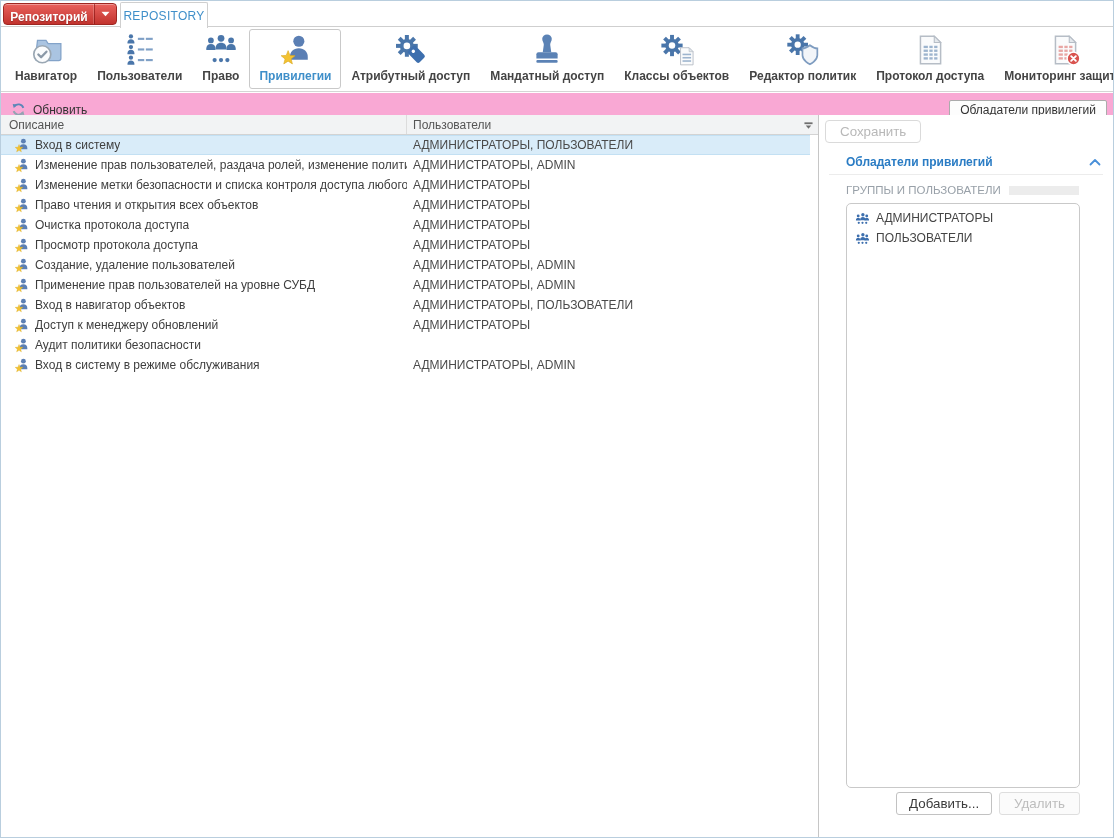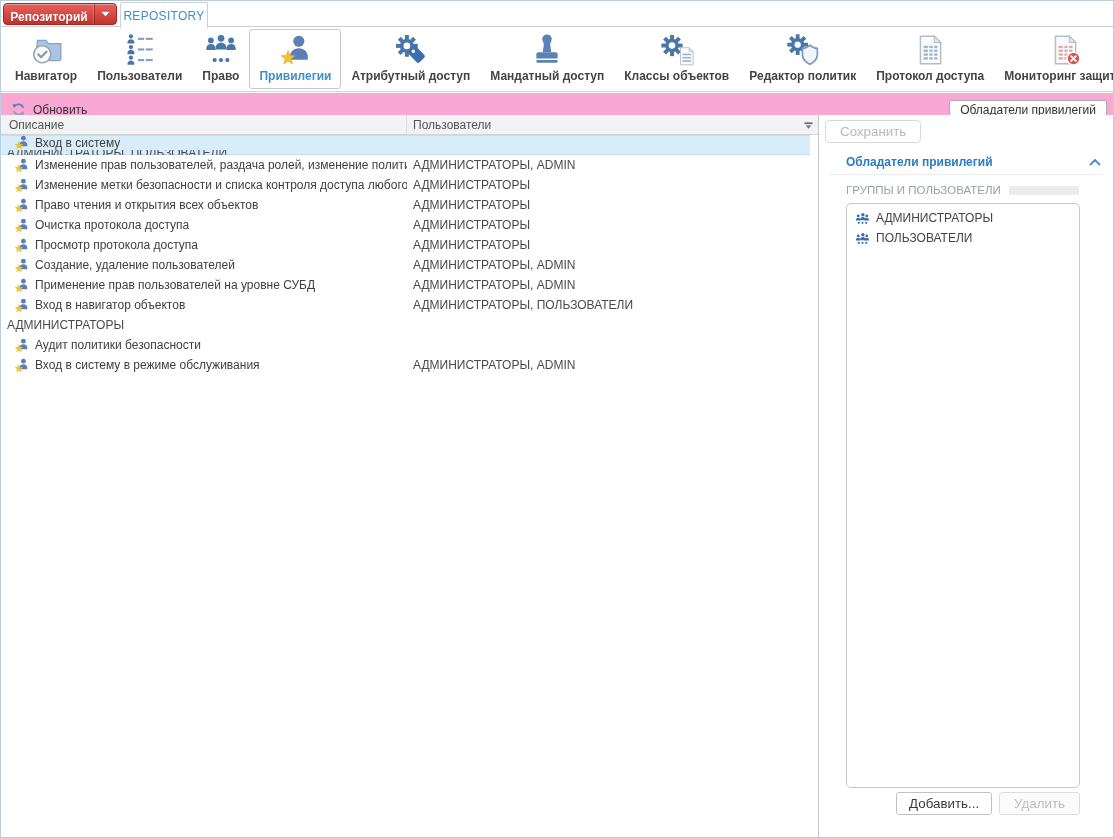--- a/index.html
+++ b/index.html
@@ -43,21 +43,21 @@
     padding:0 10px;display:flex;align-items:center;color:#333;cursor:pointer;margin-right:2px;}
   
   .main{position:absolute;left:0;top:114px;right:0;bottom:0;display:flex;}
   .grid{width:818px;border-right:1px solid #c6c6c6;background:#fff;display:flex;flex-direction:column;}
   .grid-header{height:20px;background:#f2f3f4;border-bottom:1px solid #d3d3d3;display:flex;align-items:stretch;color:#555;position:relative;flex:0 0 auto;}
   .col-desc{width:406px;border-right:1px solid #dcdcdc;display:flex;align-items:center;padding-left:8px;}
   .col-users{flex:1;display:flex;align-items:center;padding-left:6px;}
   .header-menu{position:absolute;right:3px;top:3px;width:14px;height:14px;display:flex;align-items:center;justify-content:center;cursor:pointer;}
   .grid-body{flex:1;overflow:hidden;}
   .grid-row{height:20px;display:flex;align-items:stretch;margin-right:8px;cursor:pointer;}
-  .grid-row.selected{background:#d9ecf9;box-shadow:inset 0 1px 0 #c3e0f3,inset 0 -1px 0 #c3e0f3;flex-direction:column;}
+  .grid-row.selected{background:#d9ecf9;box-shadow:inset 0 1px 0 #c3e0f3,inset 0 -1px 0 #c3e0f3;}
   .cell-desc{width:406px;display:flex;align-items:center;padding-left:14px;gap:5px;overflow:hidden;}
   .cell-desc span{white-space:nowrap;overflow:hidden;color:#3e3e3e;}
   .cell-users{flex:1;display:flex;align-items:center;padding-left:6px;color:#4a4a4a;white-space:nowrap;overflow:hidden;}
   .small-icon{width:15px;height:15px;flex:0 0 auto;}
   
   .panel{flex:1;position:relative;background:#fff;}
   .save-btn{position:absolute;left:6px;top:5px;padding:3px 14px;border:1px solid #dadada;border-radius:4px;
     background:#fff;color:#b8b8b8;cursor:default;}
   .section-header{position:absolute;left:0;right:0;top:34px;height:26px;display:flex;align-items:center;padding:0 12px 0 27px;}
   .section-title{color:#2a7cc4;font-weight:bold;}
@@ -430,20 +430,26 @@
           <div class="grid-row">
             <div class="cell-desc">
               <svg class="small-icon">
                 <use href="#privilege-small-icon"></use>
               </svg>
               <span>Вход в навигатор объектов</span>
             </div>
             <div class="cell-users">АДМИНИСТРАТОРЫ, ПОЛЬЗОВАТЕЛИ</div>
           </div>
           <div class="grid-row">
+            <div class="cell-desc">
+              <svg class="small-icon">
+                <use href="#privilege-small-icon"></use>
+              </svg>
+              <span>Доступ к менеджеру обновлений</span>
+            </div>
             <div class="cell-users">АДМИНИСТРАТОРЫ</div>
           </div>
           <div class="grid-row">
             <div class="cell-desc">
               <svg class="small-icon">
                 <use href="#privilege-small-icon"></use>
               </svg>
               <span>Аудит политики безопасности</span>
             </div>
             <div class="cell-users"></div>

